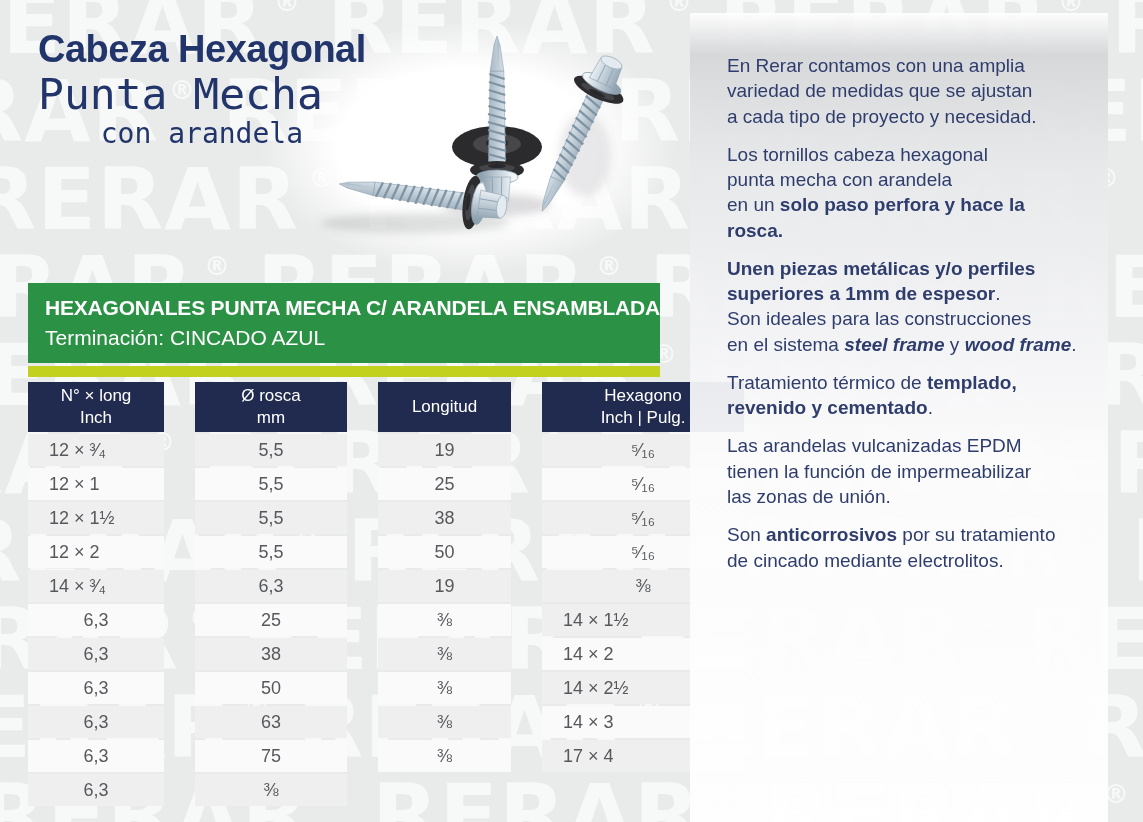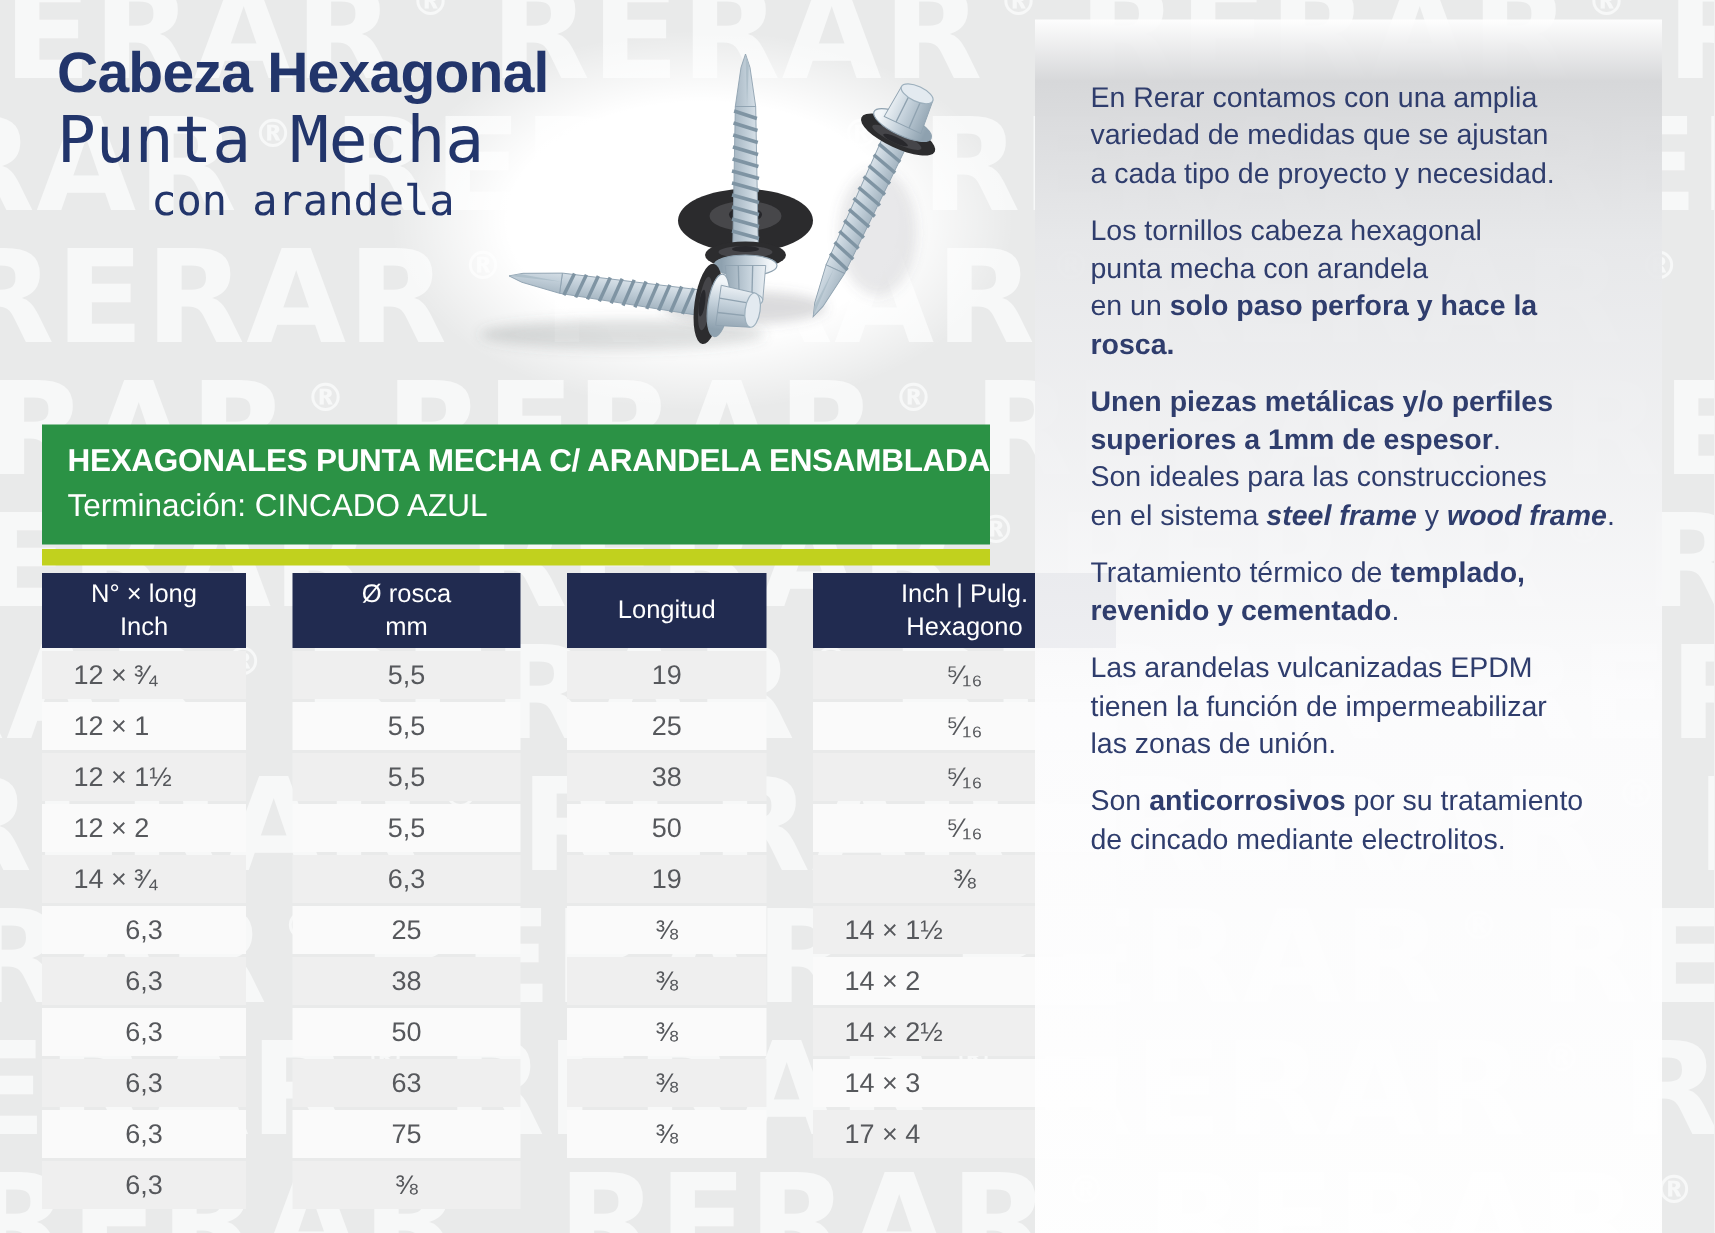--- a/index.html
+++ b/index.html
@@ -163,22 +163,22 @@
           <div>Inch</div>
         </div>
         <div class="h-cell">
           <div>Ø rosca</div>
           <div>mm</div>
         </div>
         <div class="h-cell">
           <div>Longitud</div>
         </div>
         <div class="h-cell">
+          <div>Hexagono</div>
           <div>Inch | Pulg.</div>
-          <div>Hexagono</div>
         </div>
       </div>
     <div class="t-body" id="table-body">
         <div class="b-cell first">12 × ³⁄₄</div>
         <div class="b-cell">5,5</div>
         <div class="b-cell">19</div>
         <div class="b-cell">⁵⁄₁₆</div>
         <div class="b-cell light first">12 × 1</div>
         <div class="b-cell light">5,5</div>
         <div class="b-cell light">25</div>

